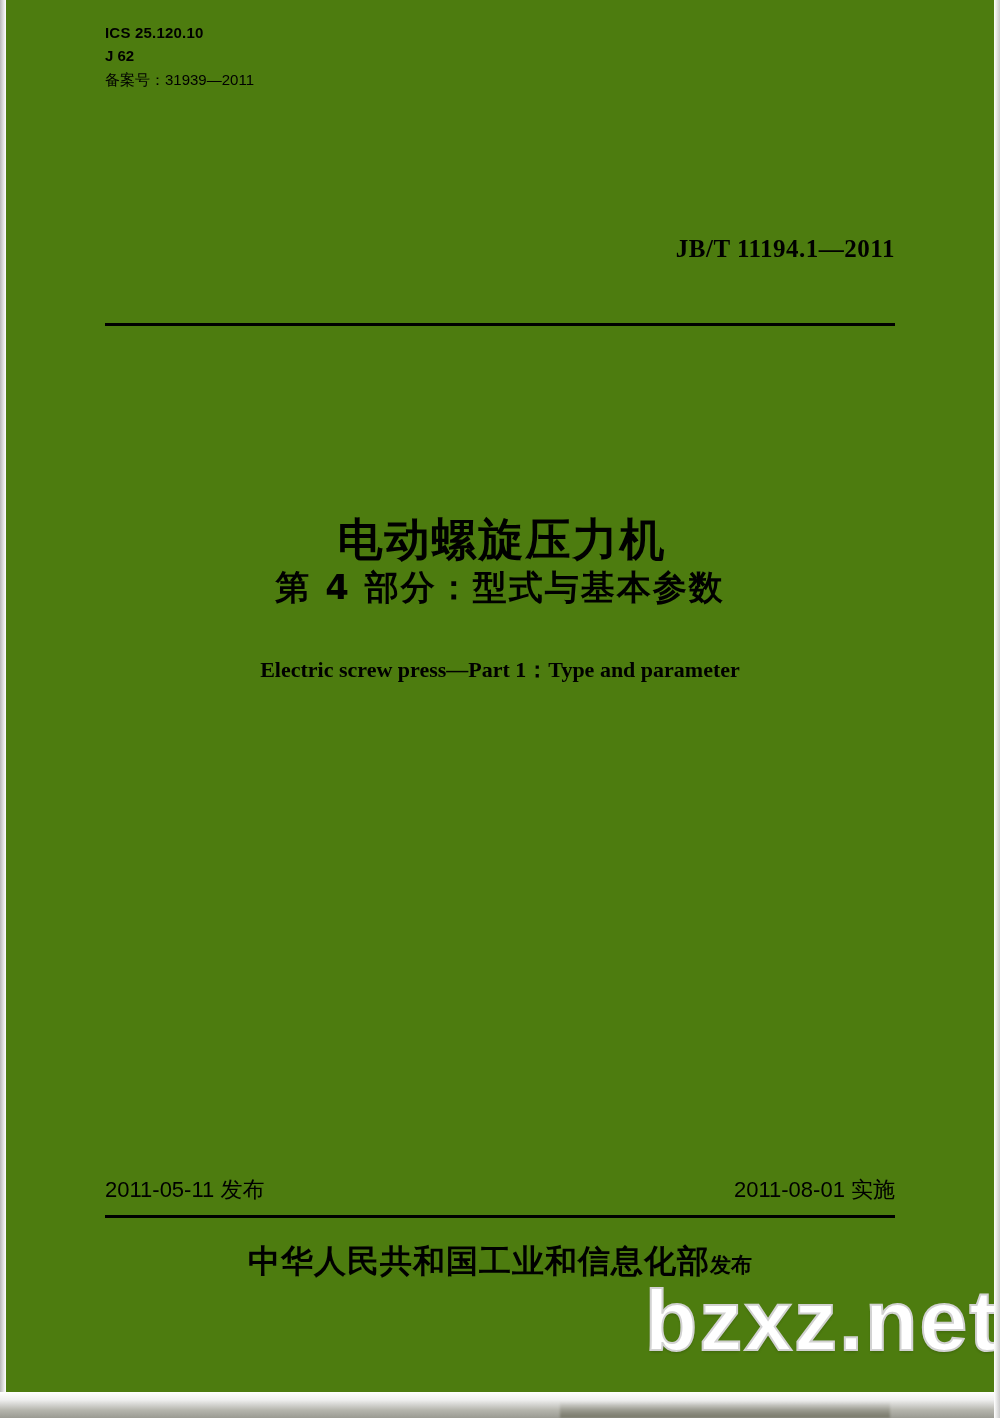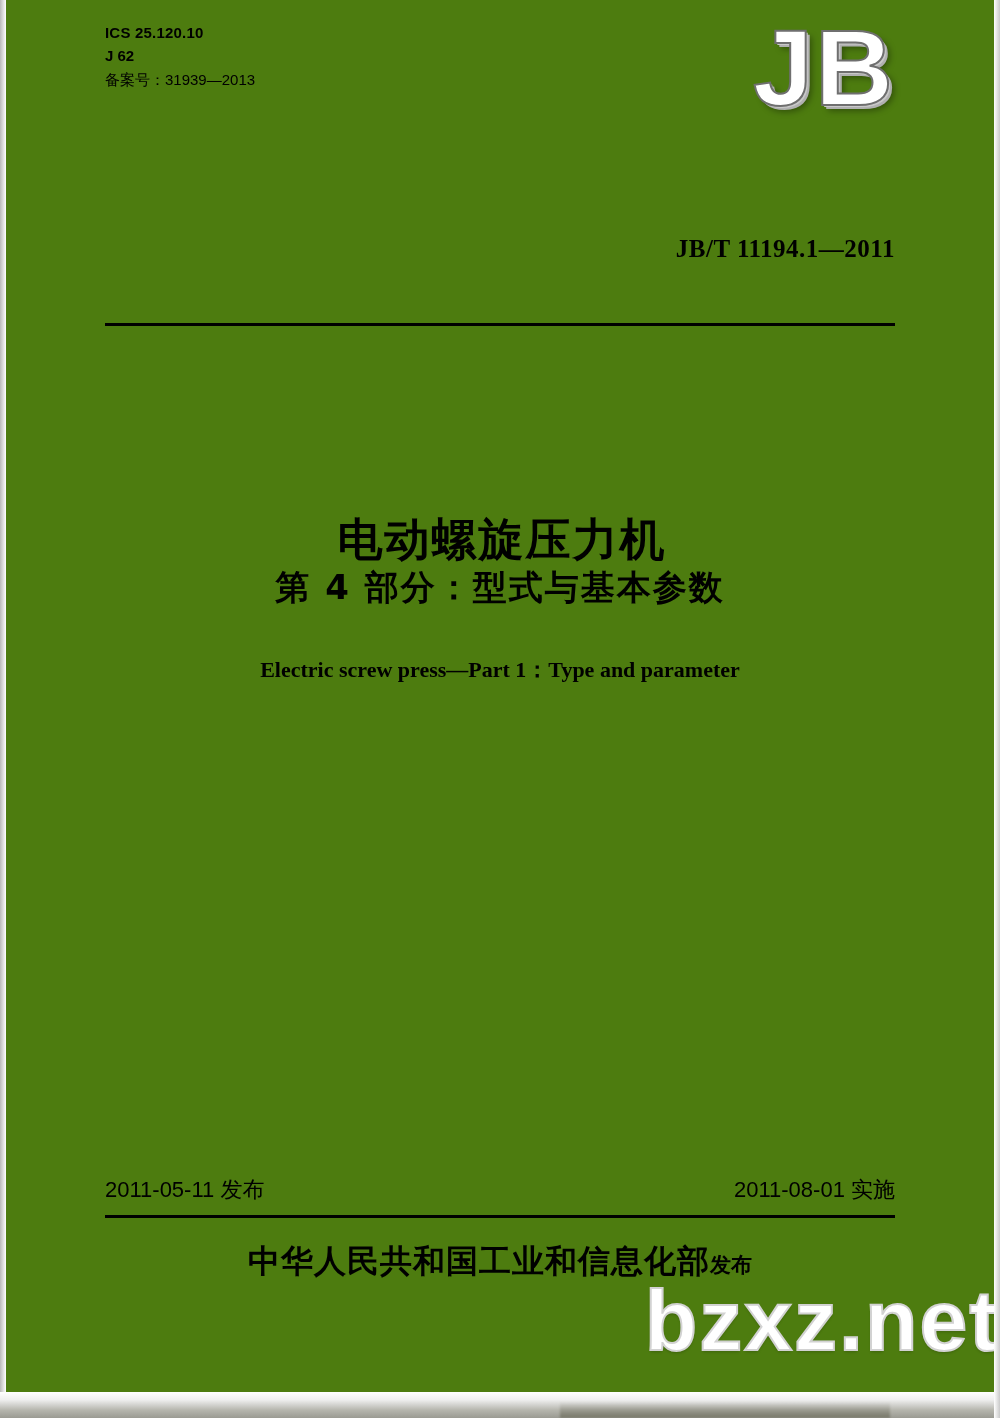--- a/index.html
+++ b/index.html
@@ -206,24 +206,23 @@
   }
 </style>
 </head>
 <body>
 
 <div class="page">
 
   <div class="ics-block">
     <div class="ics-line1">ICS 25.120.10</div>
     <div class="ics-line2">J 62</div>
-    <div class="ics-line3">备案号：31939—2013</div>
+    <div class="ics-line3">备案号：31939—2011</div>
   </div>
 
-  <div class="jb-logo">JB</div>
 
 
   <div class="std-no">JB/T 11194.1—2011</div>
 
   <div class="rule-top"></div>
 
   <div class="doc-title">电动螺旋压力机</div>
   <div class="doc-subtitle">第 4 部分：型式与基本参数</div>
   <div class="doc-title-en">Electric screw press—Part 1：Type and parameter</div>
 

